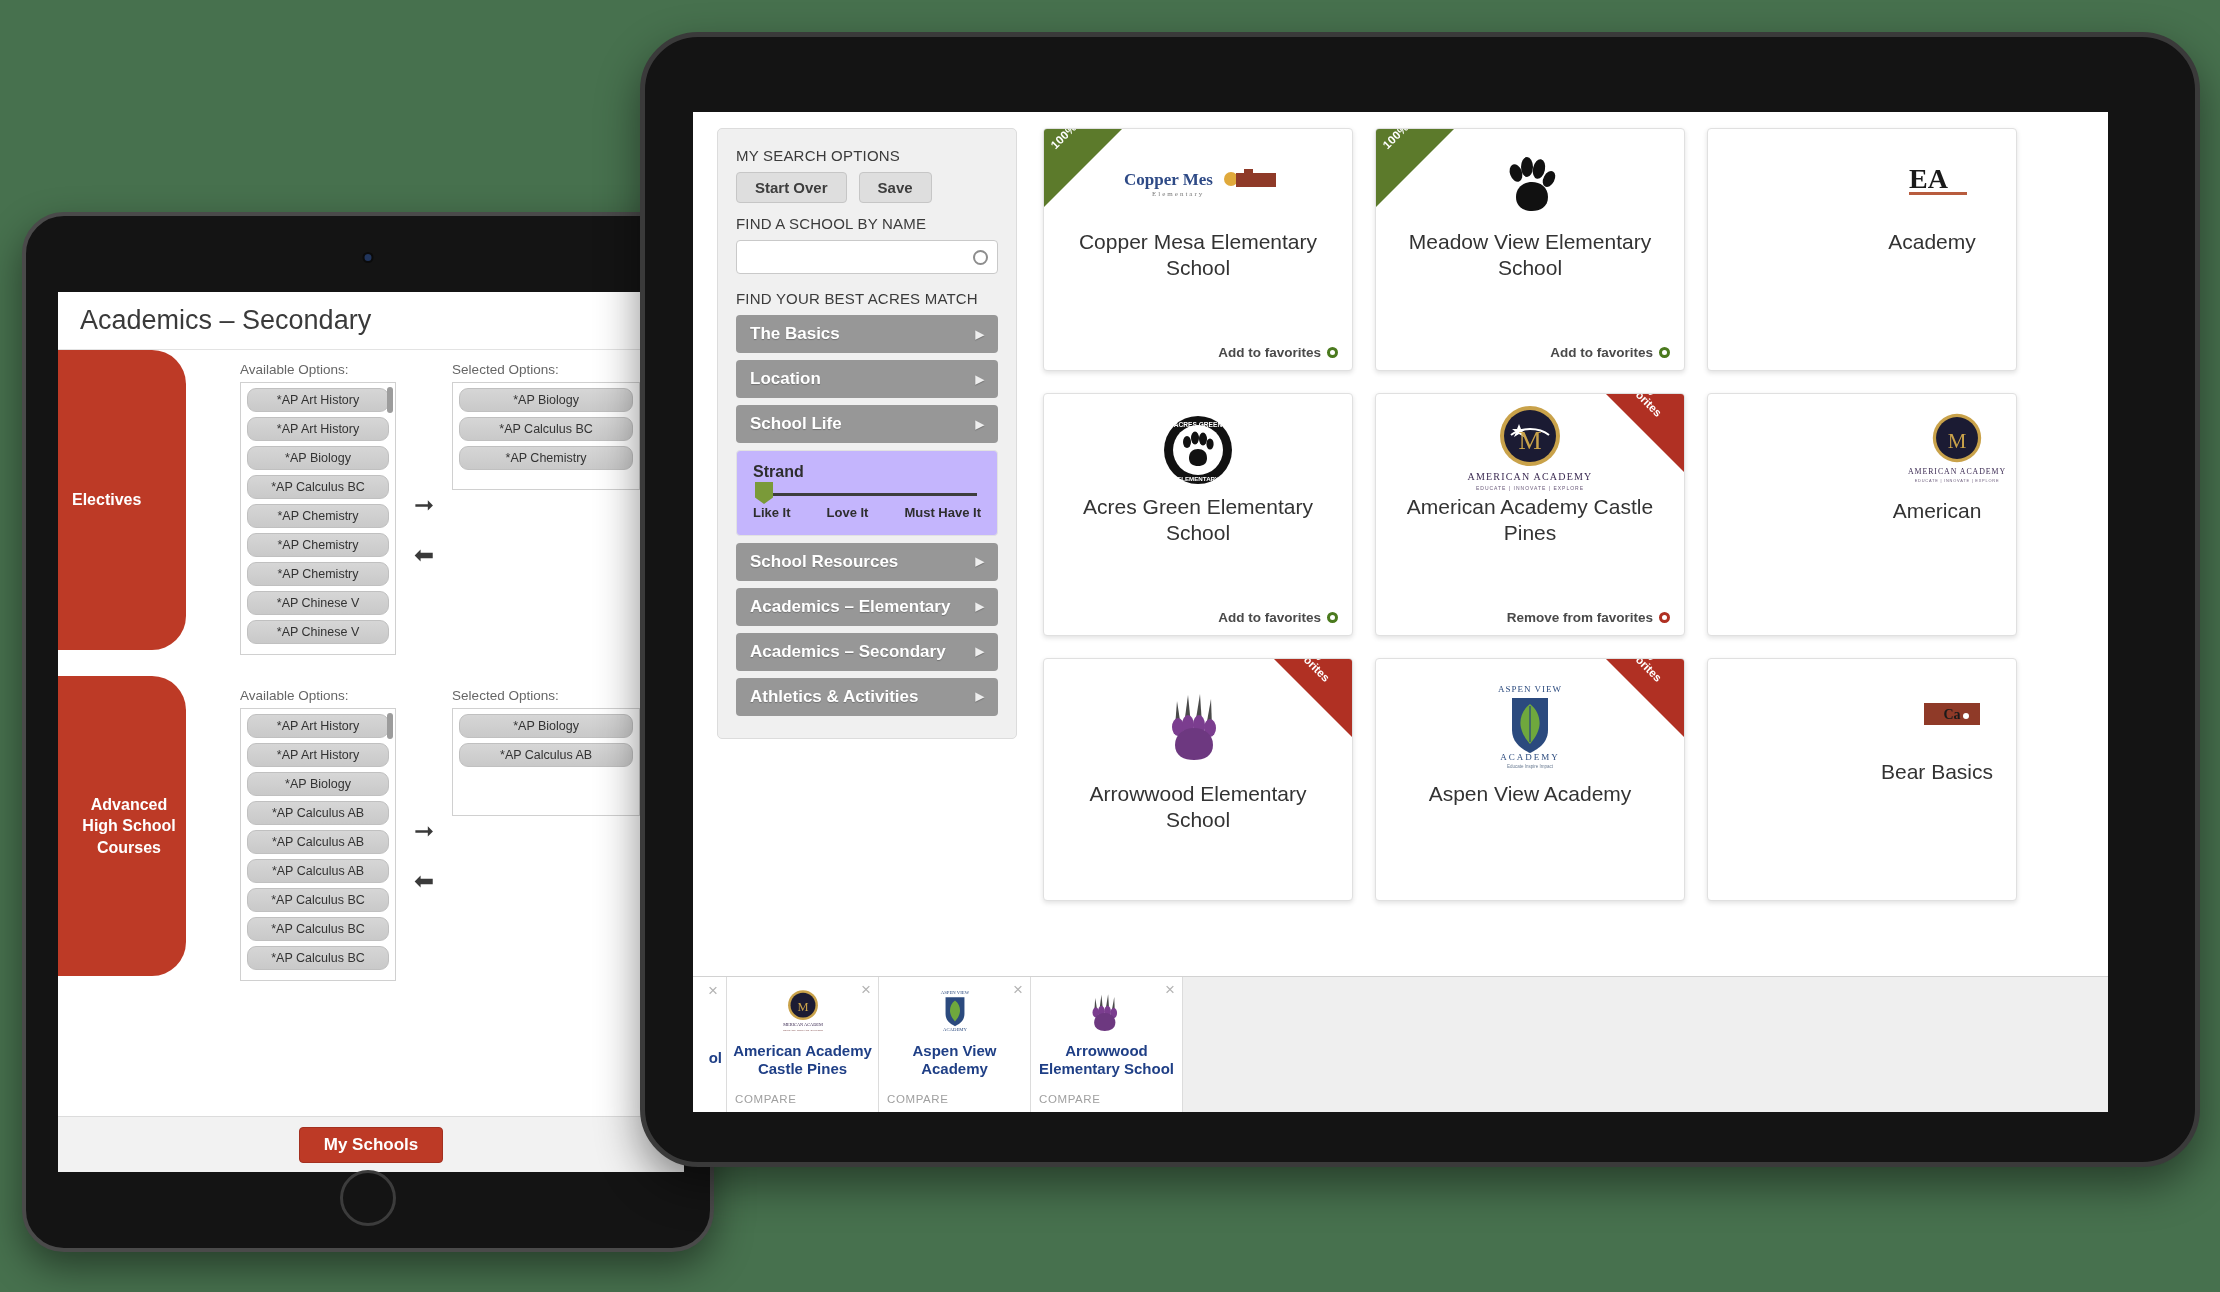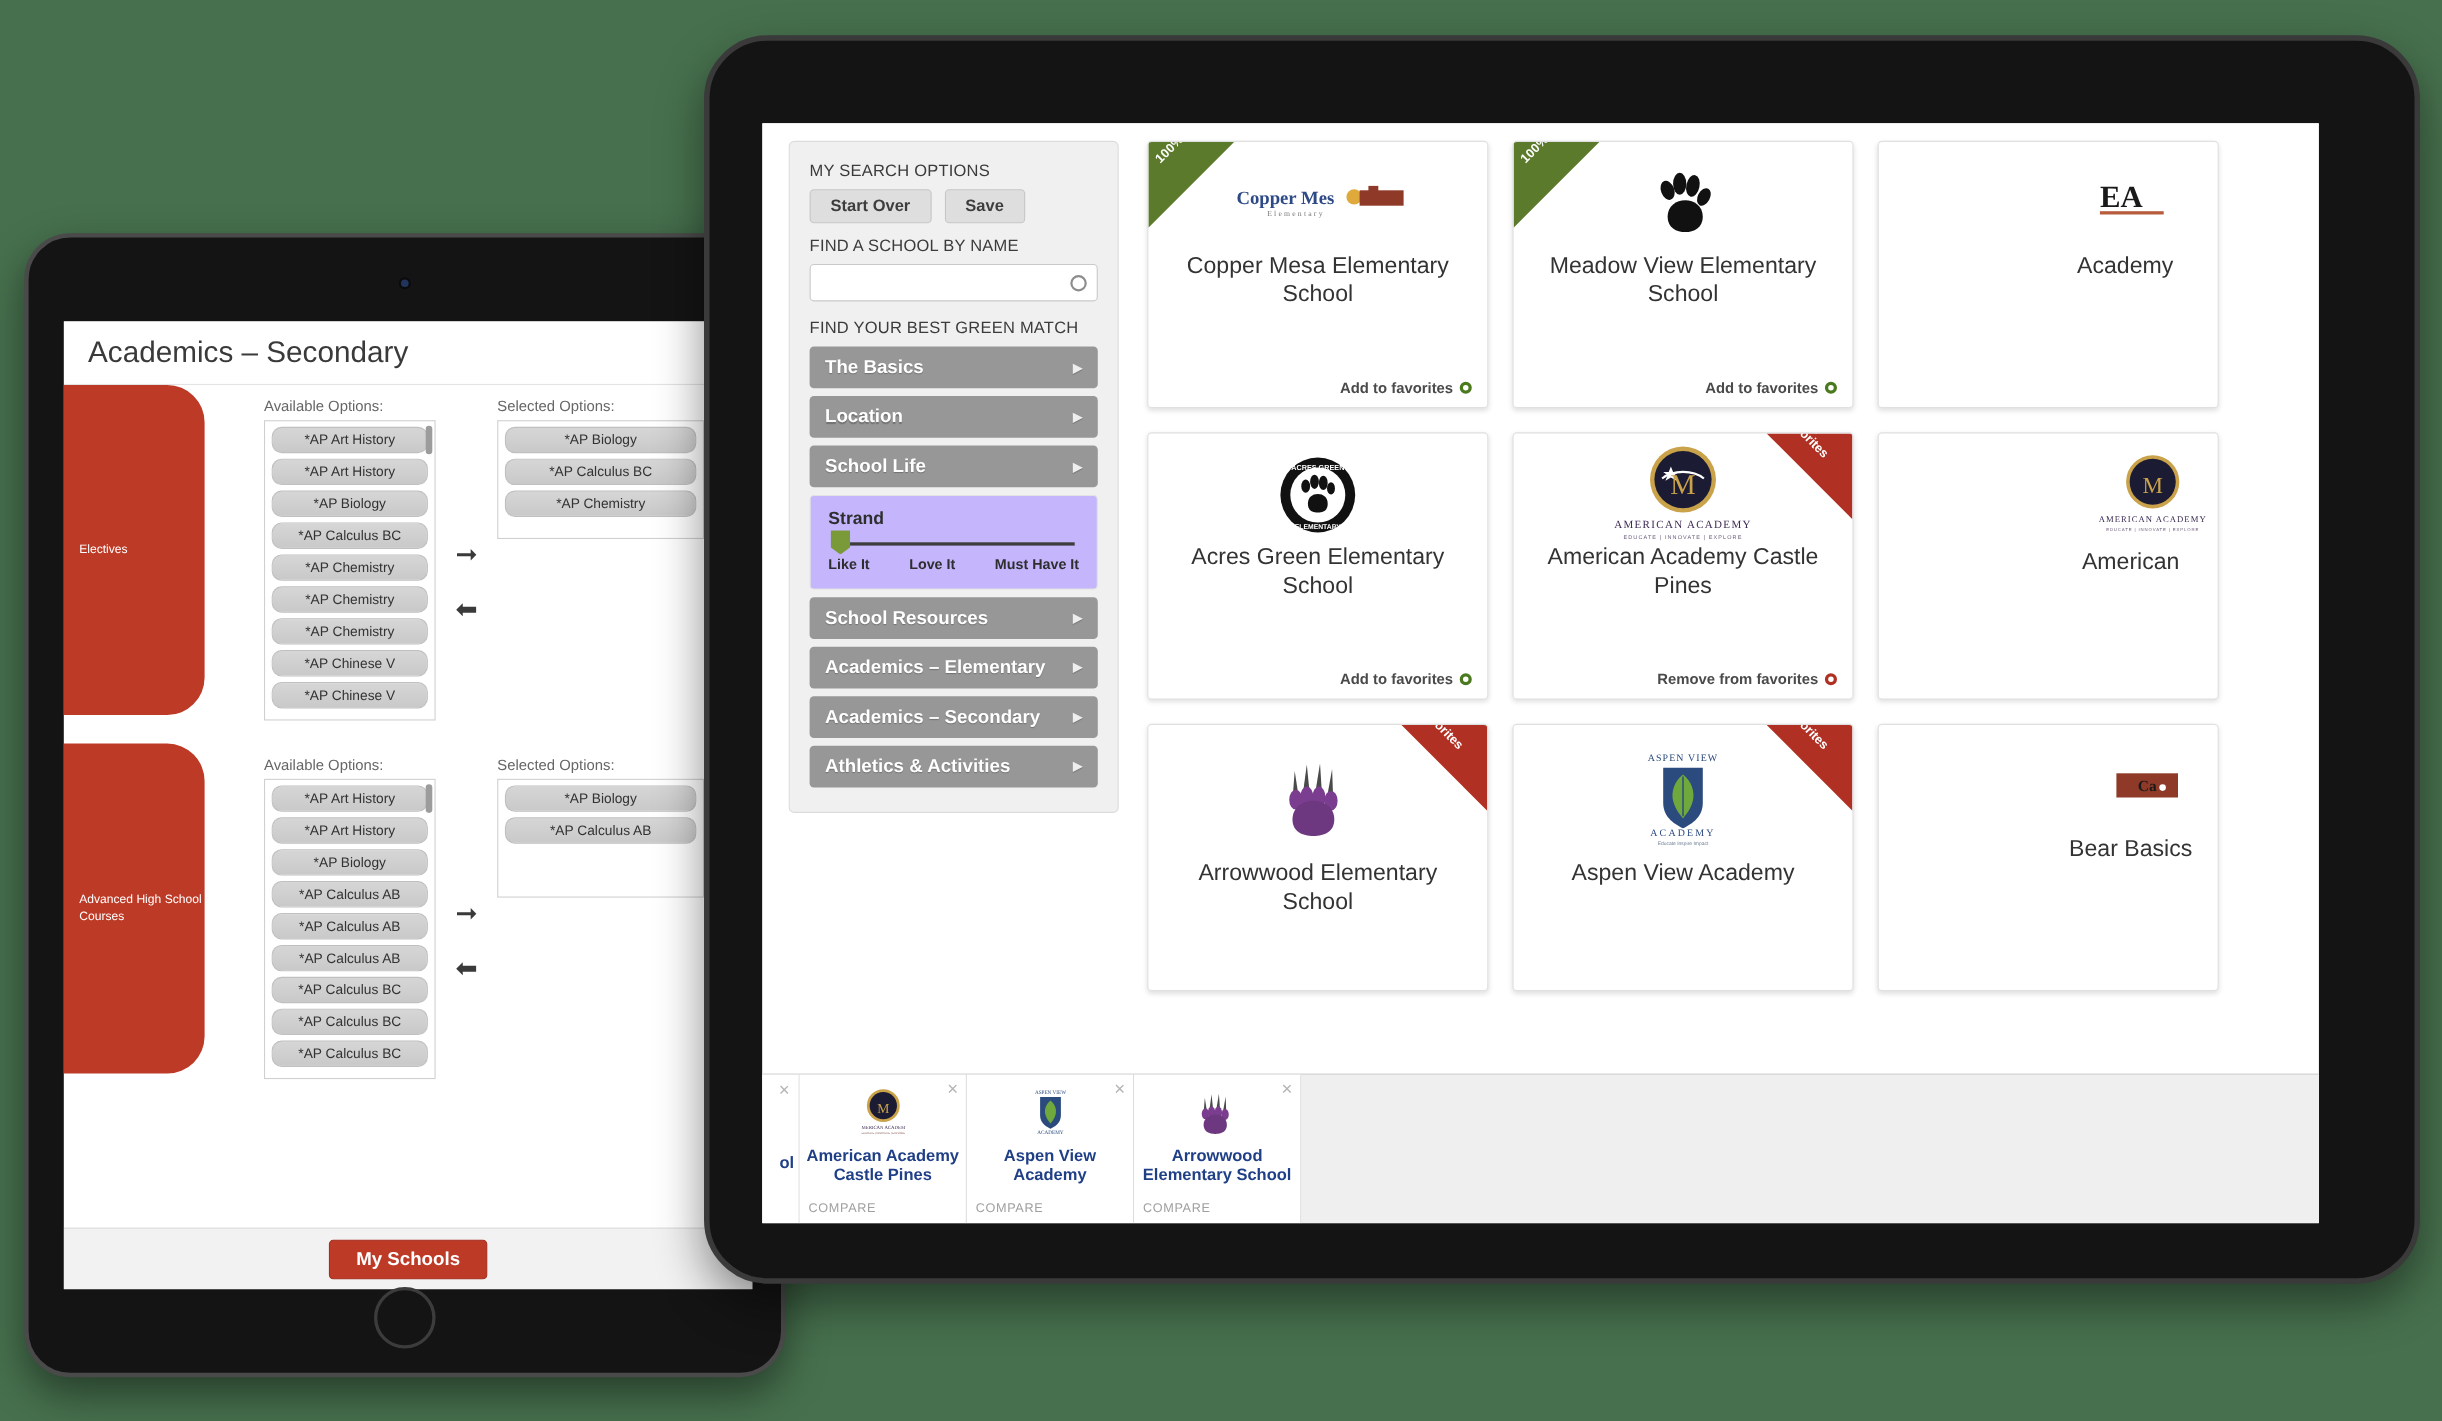--- a/index.html
+++ b/index.html
@@ -228,21 +228,21 @@
   .sm-section { position: relative; }
   .sm-redbar {
     position: absolute; left: 0; top: 0;
     width: 128px; height: 100%;
     background: #bd3a26;
     border-top-right-radius: 34px;
     border-bottom-right-radius: 34px;
     display: flex; align-items: center; padding-left: 14px;
   }
   .sm-redbar span {
-    color: #fff; font-size: 11px; font-weight: normal; line-height: 1.35;
+    color: #fff; font-size: 16px; font-weight: bold; line-height: 1.35; text-align: center;
   }
   .sm-cols {
     margin-left: 182px; padding-top: 12px; display: flex; gap: 18px;
   }
   .sm-col-label { font-size: 13.5px; color: #666; margin-bottom: 5px; }
   .sm-listbox {
     background: #fff; border: 1px solid #d0d0d0;
     padding: 5px 6px; position: relative;
   }
   .sm-listbox.avail { width: 156px; }
@@ -372,21 +372,21 @@
     <div id="search-panel">
       <div class="panel-label">MY SEARCH OPTIONS</div>
       <div class="btn-row">
         <div class="sm-btn">Start Over</div>
         <div class="sm-btn">Save</div>
       </div>
       <div class="panel-label">FIND A SCHOOL BY NAME</div>
       <div class="search-box">
         <div class="search-circle"></div>
       </div>
-      <div class="panel-label">FIND YOUR BEST GREEN MATCH</div>
+      <div class="panel-label">FIND YOUR BEST ACRES MATCH</div>
 
       <div class="accordion">
         <div class="acc-item">
           <span>The Basics</span>
           <span class="acc-caret">▶</span>
         </div>
         <div class="acc-item">
           <span>Location</span>
           <span class="acc-caret">▶</span>
         </div>

